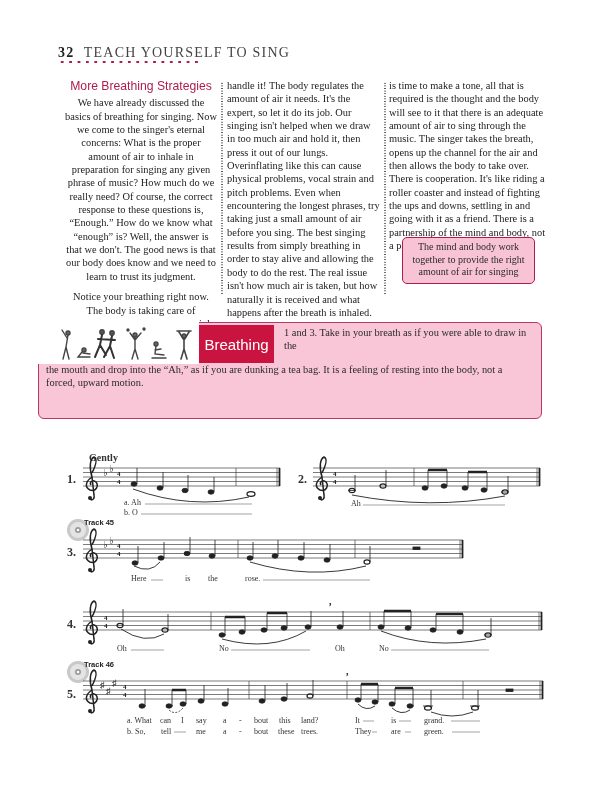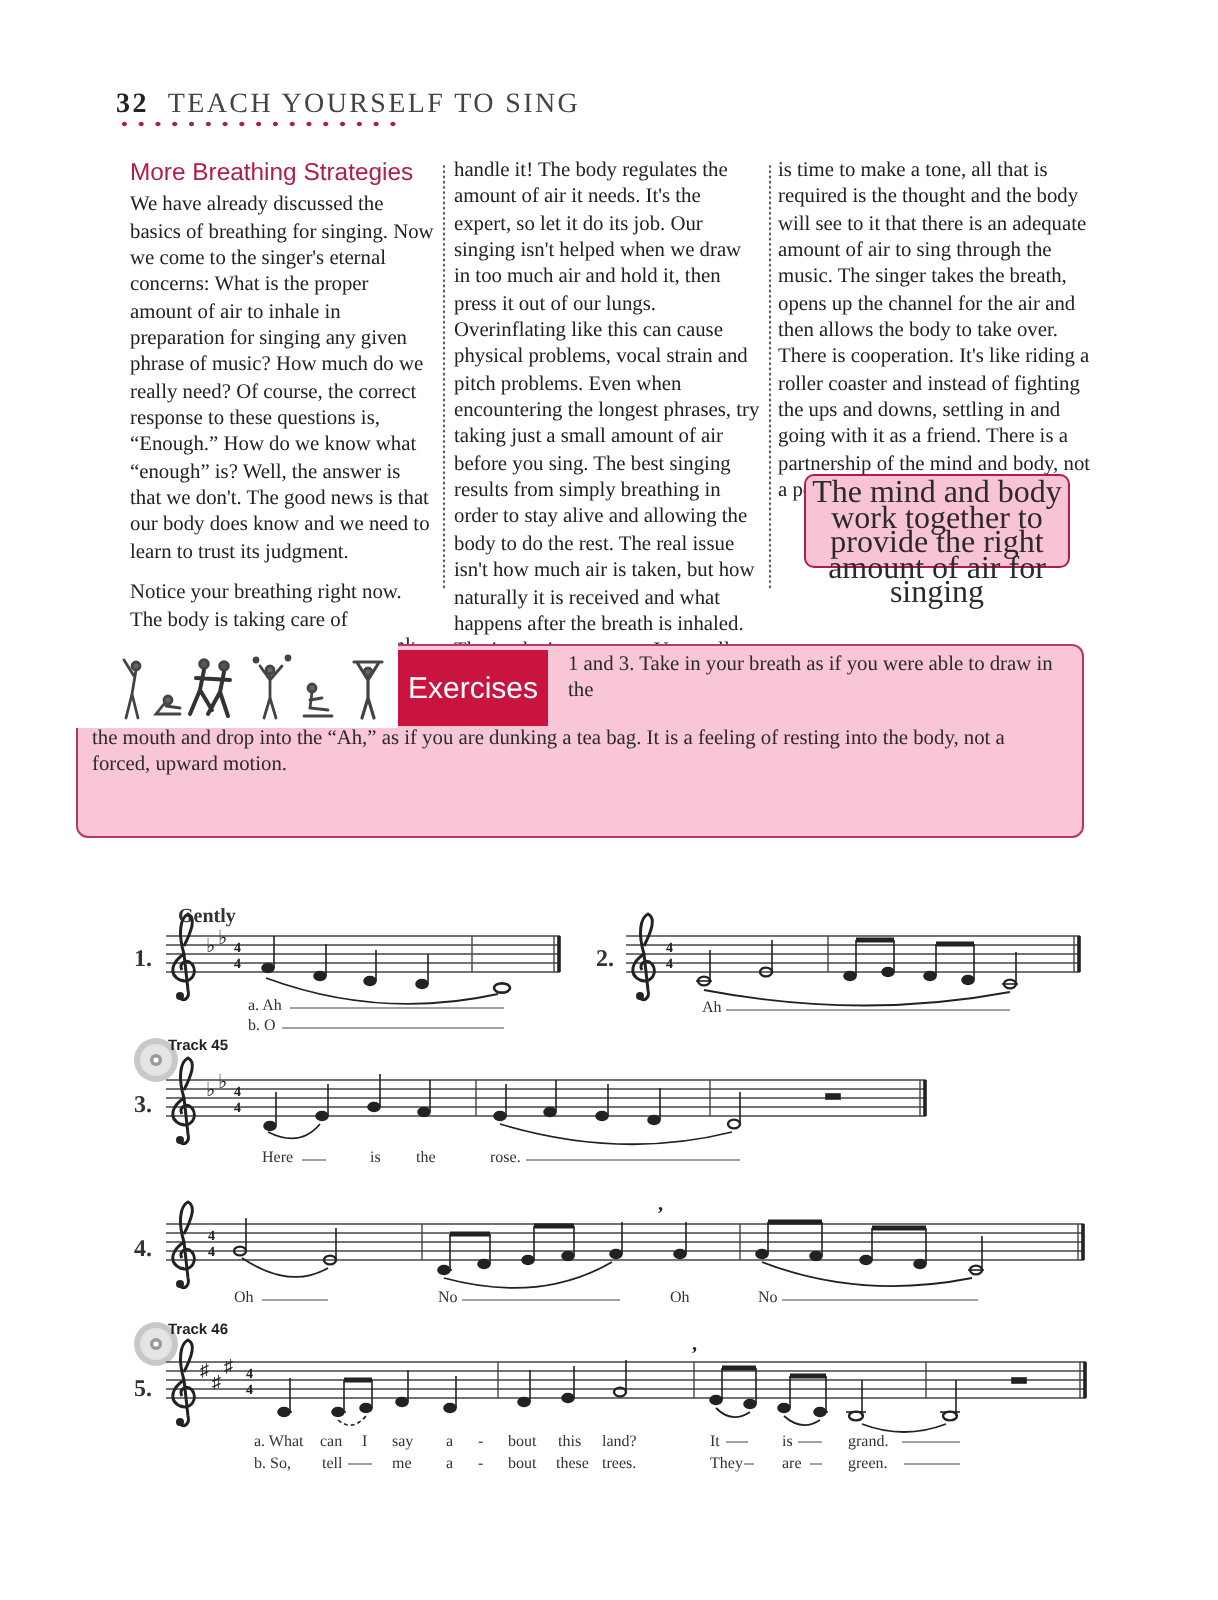--- a/index.html
+++ b/index.html
@@ -5,28 +5,28 @@
   html, body { margin: 0; padding: 0; }
   body { width: 609px; height: 800px; background: #ffffff; position: relative; overflow: hidden; font-family: "Liberation Serif", "DejaVu Serif", serif; color: #1e1e1e; }
   .header { position: absolute; left: 58px; top: 45px; font-size: 14px; letter-spacing: 1.2px; color: #222; }
   .header .num { font-weight: bold; margin-right: 5px; }
   .header .title { color: #444; }
   .dots { position: absolute; left: 58px; top: 60px; width: 142px; height: 4px;
     background-image: radial-gradient(circle, #a8204a 1.1px, transparent 1.3px);
     background-size: 8.4px 4px; background-repeat: repeat-x; }
   .col { position: absolute; top: 80px; font-size: 10.4px; line-height: 13.35px; color: #222; }
   .col p { margin: 0 0 7px 0; }
-  .col1 { left: 65px; width: 152px; }
+  .col1 { left: 65px; width: 152px; text-align: center; }
   .col2 { left: 227px; width: 154px; top: 79px; }
   .col3 { left: 389px; width: 158px; top: 79px; }
   .section-heading { font-family: "Liberation Sans", "DejaVu Sans", sans-serif; color: #b01c4e; font-size: 12.2px; margin: 0 0 3px 0; }
   .vsep { position: absolute; top: 82px; height: 213px; width: 2px;
     background-image: radial-gradient(circle, #555 0.55px, transparent 0.8px);
     background-size: 2px 2.6px; background-repeat: repeat-y; }
-  .callout { position: absolute; left: 402px; top: 237px; width: 131px; height: 42px; background: #f7c3d5; border: 1px solid #b01c4e; border-radius: 5px; font-size: 16px; line-height: 12.5px; text-align: center; padding-top: 3px; color: #2a2a2a; }
+  .callout { position: absolute; left: 402px; top: 237px; width: 131px; height: 42px; background: #f7c3d5; border: 1px solid #b01c4e; border-radius: 5px; font-size: 10px; line-height: 12.5px; text-align: center; padding-top: 3px; color: #2a2a2a; }
   .ex-box { position: absolute; left: 38px; top: 322px; width: 502px; height: 95px; background: #f8c6d7; border: 1.2px solid #b8366a; border-radius: 6px; }
   .ex-white { position: absolute; left: 37px; top: 318px; width: 162px; height: 46px; background: #ffffff; }
   .ex-label { position: absolute; left: 199px; top: 325px; width: 75px; height: 38px; background: #c8143f; color: #fff; font-family: "Liberation Sans", "DejaVu Sans", sans-serif; font-size: 15px; display: flex; align-items: center; justify-content: center; }
   .figures { position: absolute; left: 60px; top: 327px; width: 135px; height: 34px; }
   .ex-text { position: absolute; font-size: 10.4px; line-height: 12.6px; color: #2a2a2a; }
   .ex1a { left: 284px; top: 327px; width: 250px; text-indent: 0; }
   .ex1a .l { display: block; }
   .ex1a .l.ind { padding-left: 13px; }
   .ex1b { left: 46px; top: 364px; width: 488px; }
   .ex2 { left: 46px; top: 392px; width: 488px; }
@@ -85,21 +85,21 @@
     <g>
         <circle cx="96" cy="17" r="2" fill="#666"></circle>
         <path d="M96 19 L95 27 L104 28 M95 23 L101 22 M92 31 L106 31"></path>
       </g>
     <g>
         <circle cx="124" cy="9" r="2" fill="#666"></circle>
         <path d="M124 11 L124 22 L121 32 M124 22 L127 32 M124 13 L119 5 M124 13 L129 5 M117 4 L131 4" stroke-width="1.6"></path>
       </g>
   </g>
 </svg>
-<div class="ex-label">Exercises</div>
+<div class="ex-label">Breathing</div>
 
 <div class="ex-text ex1a">
   <span class="l">1 and 3. Take in your breath as if you were able to draw in the</span>
 </div>
 <div class="ex-text ex1b">the mouth and drop into the “Ah,” as if you are dunking a tea bag. It is a feeling of resting into the body, not a forced, upward motion.</div>
 <div class="ex-text ex2">
 </div>
 
 <svg class="music" width="609" height="370" viewBox="0 430 609 370">
   <defs>

